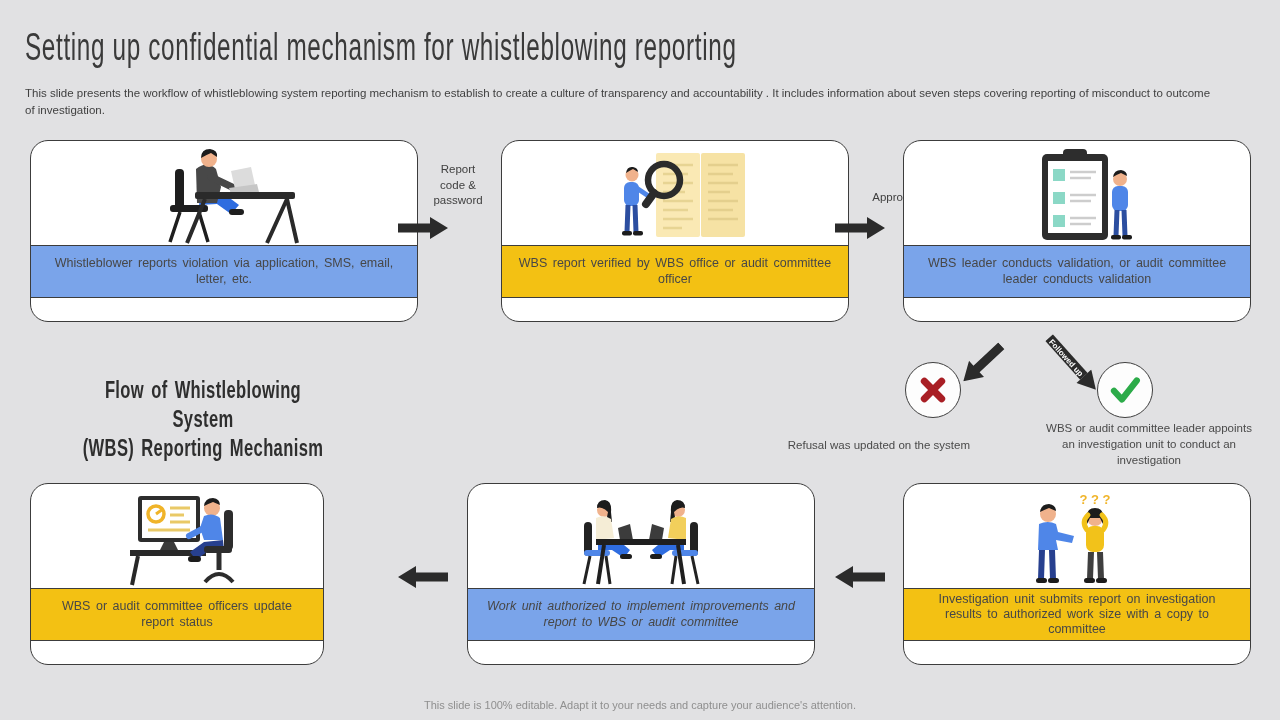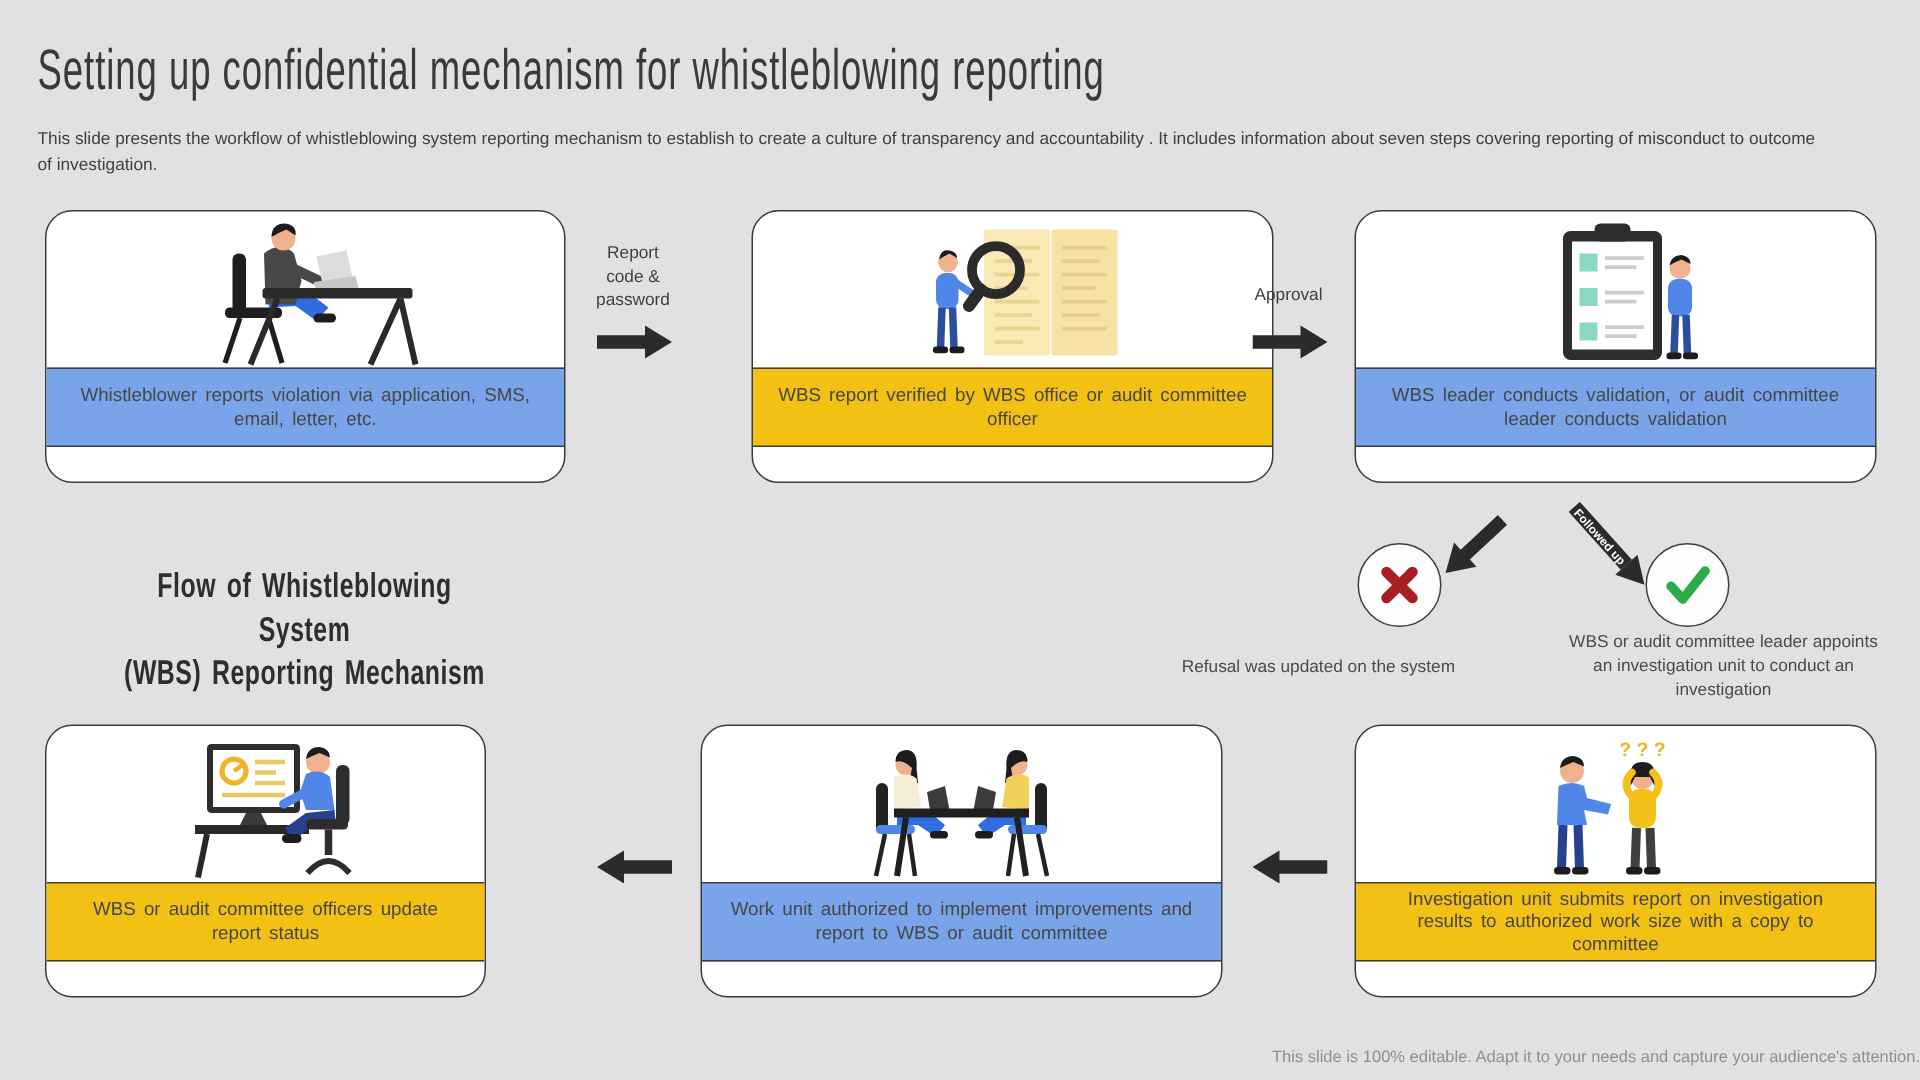--- a/index.html
+++ b/index.html
@@ -12,48 +12,48 @@
     font-size:38px; font-weight:400; color:#3a3a3a;
     white-space:nowrap; letter-spacing:1px;
     transform:scaleX(0.64); transform-origin:left center;
   }
   .subtitle {
     position:absolute; left:25px; top:85px; width:1192px;
     font-size:11.5px; line-height:1.45; color:#3f3f3f;
   }
   .footer {
     position:absolute; left:0; top:699px; width:1280px;
-    text-align:right; font-size:11px; color:#8f8f8f;
+    text-align:center; font-size:11px; color:#8f8f8f;
   }
 
   .card {
     position:absolute; width:348px; height:182px;
     background:#ffffff; border:1.2px solid #3c3c3c; border-radius:18px;
     overflow:hidden;
   }
-  .card.c1 { left:30px;  top:140px; width:347px; }
+  .card.c1 { left:30px;  top:140px; width:388px; }
   .card.c2 { left:467px; top:140px;margin-left:34px; }
   .card.c3 { left:903px; top:140px; }
   .card.c4 { left:30px;  top:483px; width:294px; }
-  .card.c5 { left:467px; top:483px; }
+  .card.c5 { left:467px; top:483px;font-style:italic; }
   .card.c6 { left:903px; top:483px; }
 
   .illus { height:104px; display:flex; align-items:flex-end; justify-content:center; }
   .band {
     height:53px; border-top:1px solid #3c3c3c; border-bottom:1px solid #3c3c3c;
     display:flex; align-items:center; justify-content:center;
     text-align:center; font-size:12.5px; line-height:1.22; color:#474747;
     padding:2px 16px; word-spacing:2px;
   }
   .band[data-band="blue"]   { background:#7aa4ea; }
   .band[data-band="yellow"] { background:#f3c113; }
 
   .arrow { position:absolute; }
   .arrow-label {
-    position:absolute; text-align:center; font-size:11.5px; line-height:1.35; color:#3f3f3f;
+    position:absolute; text-align:center; font-size:11.5px; line-height:1.35; color:#3f3f3f;margin-left:36px;
   }
 
   .center-heading {
     position:absolute; left:30px; top:376px; width:346px;
     text-align:center; font-weight:bold; font-size:23px; line-height:29px;
     color:#2e2e2e; letter-spacing:0.5px; word-spacing:3px;
     transform:scaleX(0.72); transform-origin:center;
   }
 
   .decision-circle {

